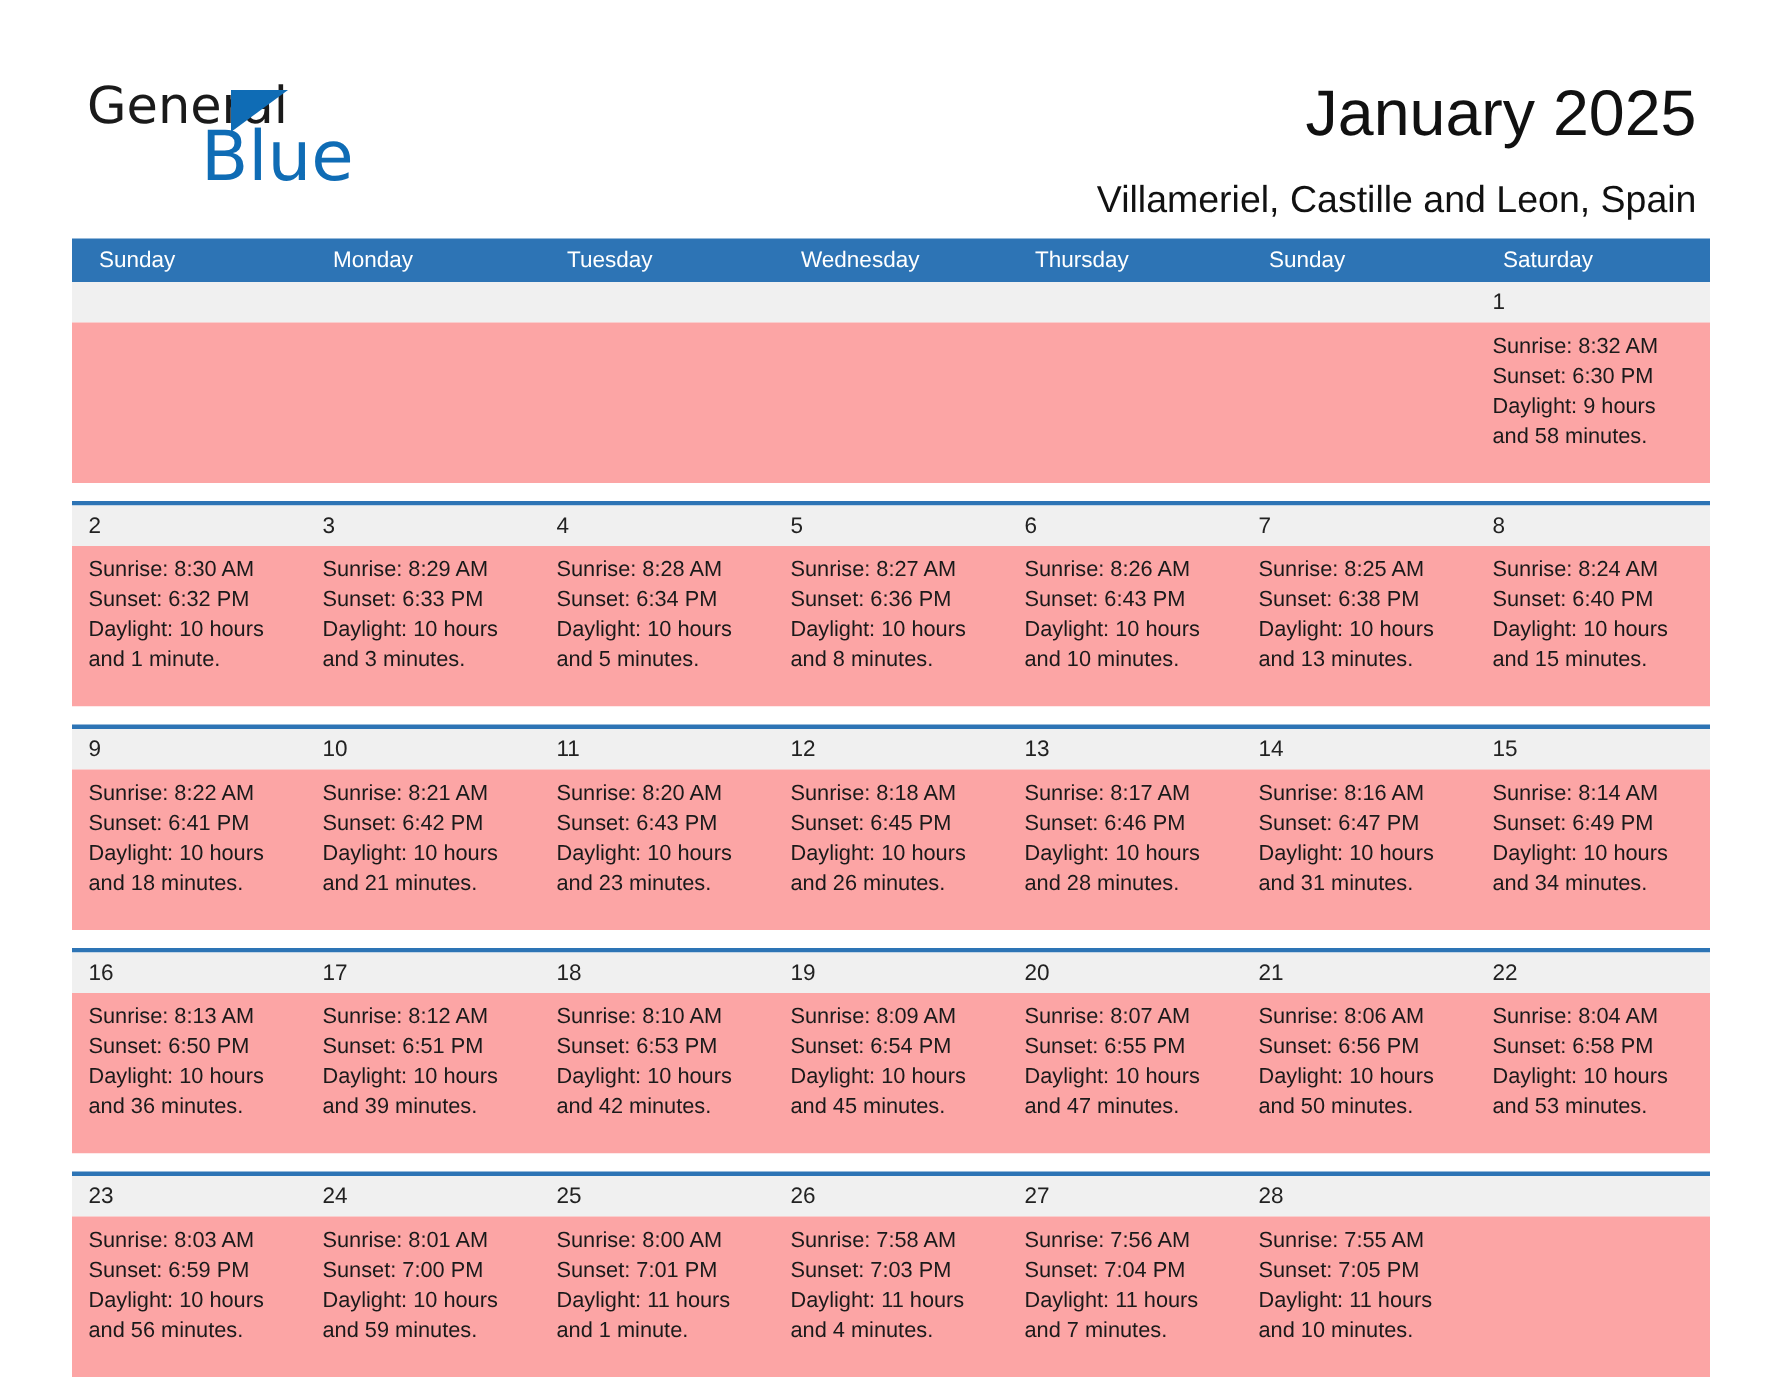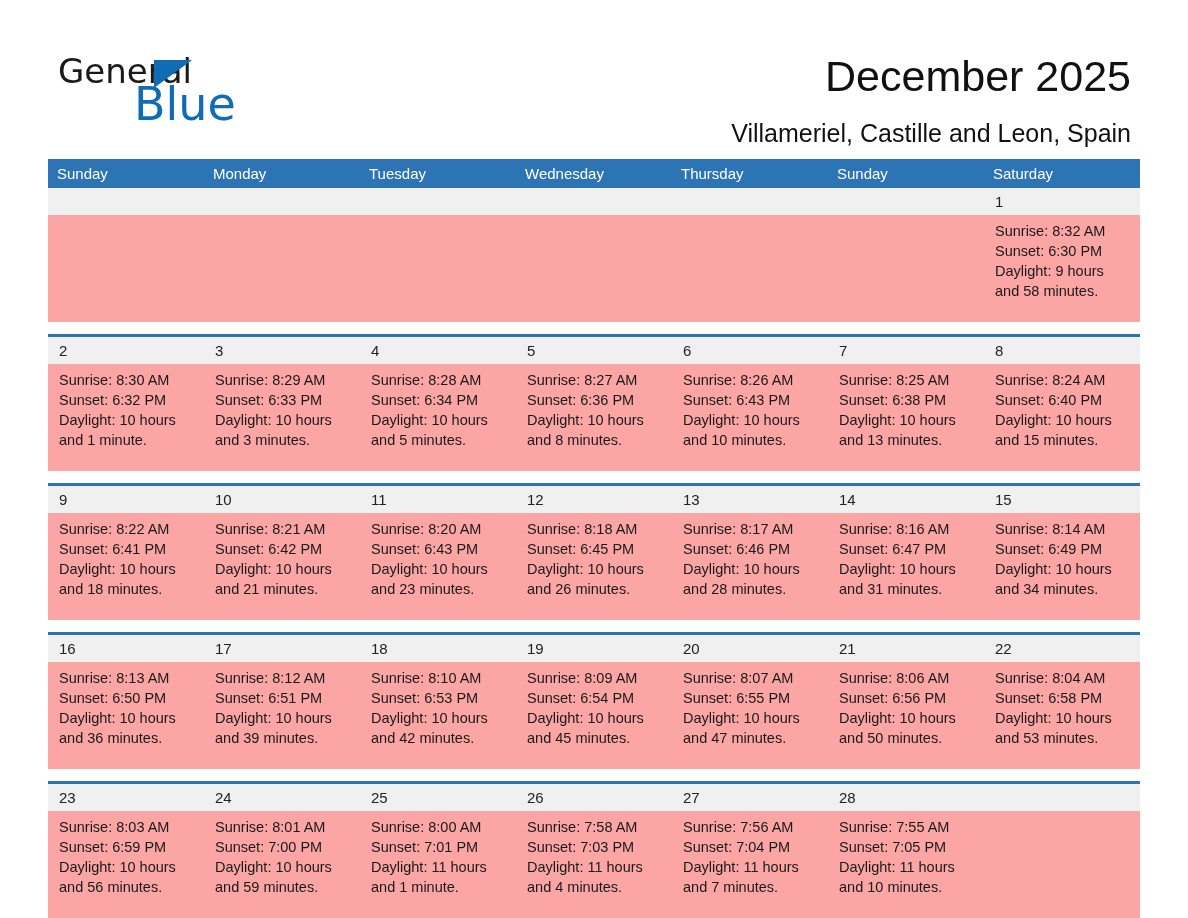--- a/index.html
+++ b/index.html
@@ -103,21 +103,21 @@
     display: flex;
     width: 1092px;
     height: 29px;
     background: #2d74b5;
   }
   .dow-cell {
     flex: 1 1 0;
     font-size: 15px;
     color: #ffffff;
     line-height: 29px;
-    padding-left: 9px;
+    padding-left: 18px;
     box-sizing: border-box;
     white-space: nowrap;
   }
 
   .week {
     width: 1092px;
     border-top: 3px solid #2d74b5;
     box-sizing: border-box;
   }
   .week:first-of-type {
@@ -167,21 +167,21 @@
 
   <div class="header">
 
     <div class="logo">
       <span class="logo-line1">General</span>
       <span class="logo-tri"></span>
       <span class="logo-line2">Blue</span>
     </div>
 
     <div class="title-block">
-      <div class="month-title">December 2025</div>
+      <div class="month-title">January 2025</div>
       <div class="location-title">Villameriel, Castille and Leon, Spain</div>
     </div>
 
   </div>
 
   <div class="calendar">
     <div class="dow-row" id="dow-row">
         <div class="dow-cell">Sunday</div>
         <div class="dow-cell">Monday</div>
         <div class="dow-cell">Tuesday</div>

